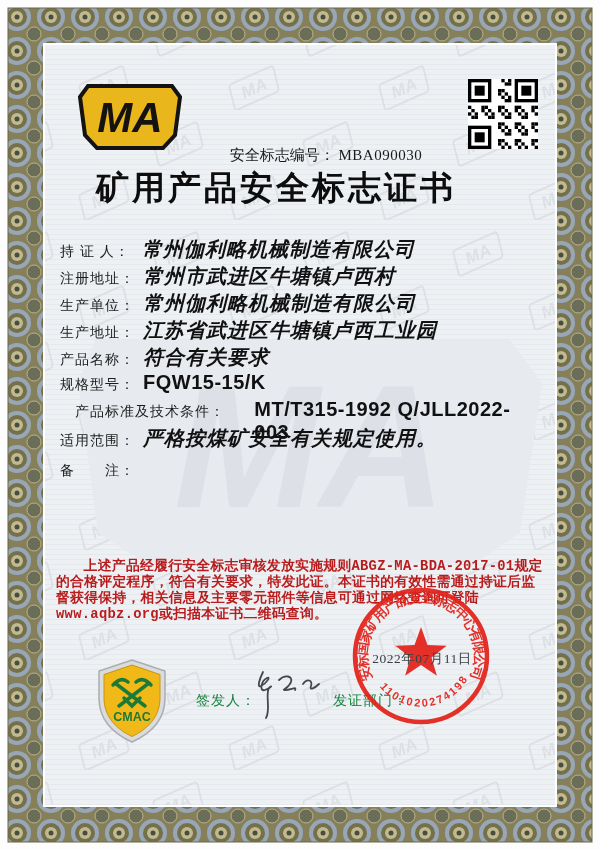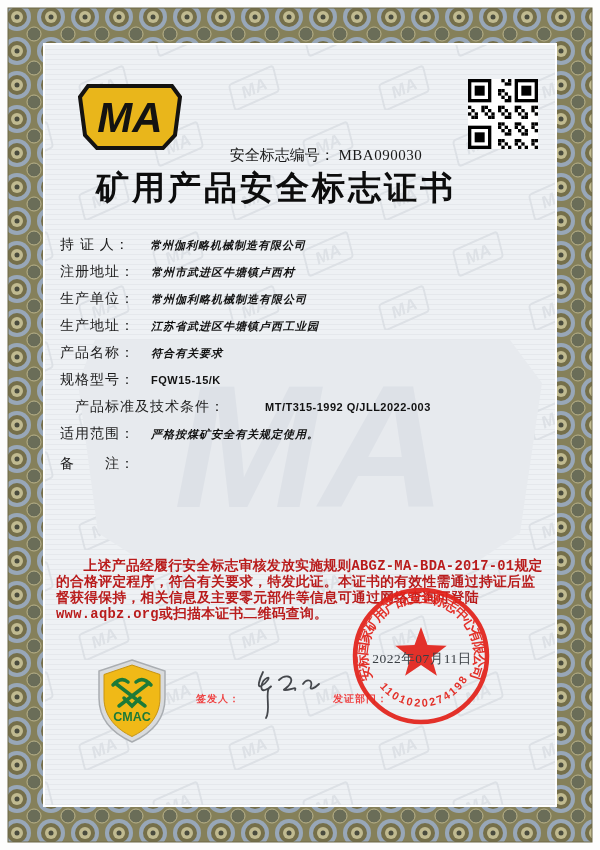--- a/index.html
+++ b/index.html
@@ -18,35 +18,35 @@
   .title { position:absolute; left:0; top:120px; width:460px; text-align:center;
            font-family:"Liberation Serif", serif; font-weight:900; font-size:33px;
            letter-spacing:3px; color:#0d0d0d; }
 
   .fields { position:absolute; left:14px; top:190px; width:480px; }
   .frow { display:flex; align-items:baseline; height:27px; }
   .flabel { font-size:14px; font-weight:400; color:#1c1c1c; letter-spacing:1px;
             min-width:74px; white-space:nowrap; }
   .flabel.long { min-width:0; margin-right:24px;margin-left:15px; }
   .fvalue { font-family:"DejaVu Serif", serif; font-style:italic; font-weight:700;
-            font-size:11px; color:#111; margin-left:16px; letter-spacing:1px; }
+            font-size:20px; color:#111; margin-left:8px; letter-spacing:1px; }
   .fvalue.mono { font-family:"Liberation Sans", sans-serif; font-style:normal; font-weight:700;
                  letter-spacing:.5px; }
   .dates { display:flex; align-items:baseline; height:27px; margin-top:5px; }
   .dates .fvalue { font-style:normal; font-family:"Liberation Sans",sans-serif; font-weight:700; }
   .gap { width:92px; }
-  .remark { height:27px; margin-top:3px; }
+  .remark { height:27px; margin-top:10px; }
 
   .statement { position:absolute; left:10px; top:513px; width:490px;
                font-family:Liberation Mono, monospace; font-weight:700; font-size:13.8px;
                line-height:16px; color:#b91c1c; text-indent:2em; letter-spacing:.3px; }
 
   .cmac { position:absolute; left:49px; top:612px; }
-  .signer-label, .dept-label { position:absolute; font-size:10px; font-weight:700;
-               color:#ef4444; letter-spacing:1px; }
+  .signer-label, .dept-label { position:absolute; font-size:14px; font-weight:400;
+               color:#15803d; letter-spacing:1px; }
   .signer-label { left:150px; top:646px; }
   .dept-label   { left:287px; top:646px; }
   .signature { position:absolute; left:203px; top:618px; }
 
   .seal { position:absolute; left:346px; top:582px; width:150px; height:150px; }
   .seal-date { position:absolute; left:352px; top:650px; width:140px; text-align:center;
                font-size:13.5px; font-weight:400; color:#3a3f44; letter-spacing:.5px;
                font-family:"Liberation Serif", serif; z-index:5; }
 </style>
 </head>

